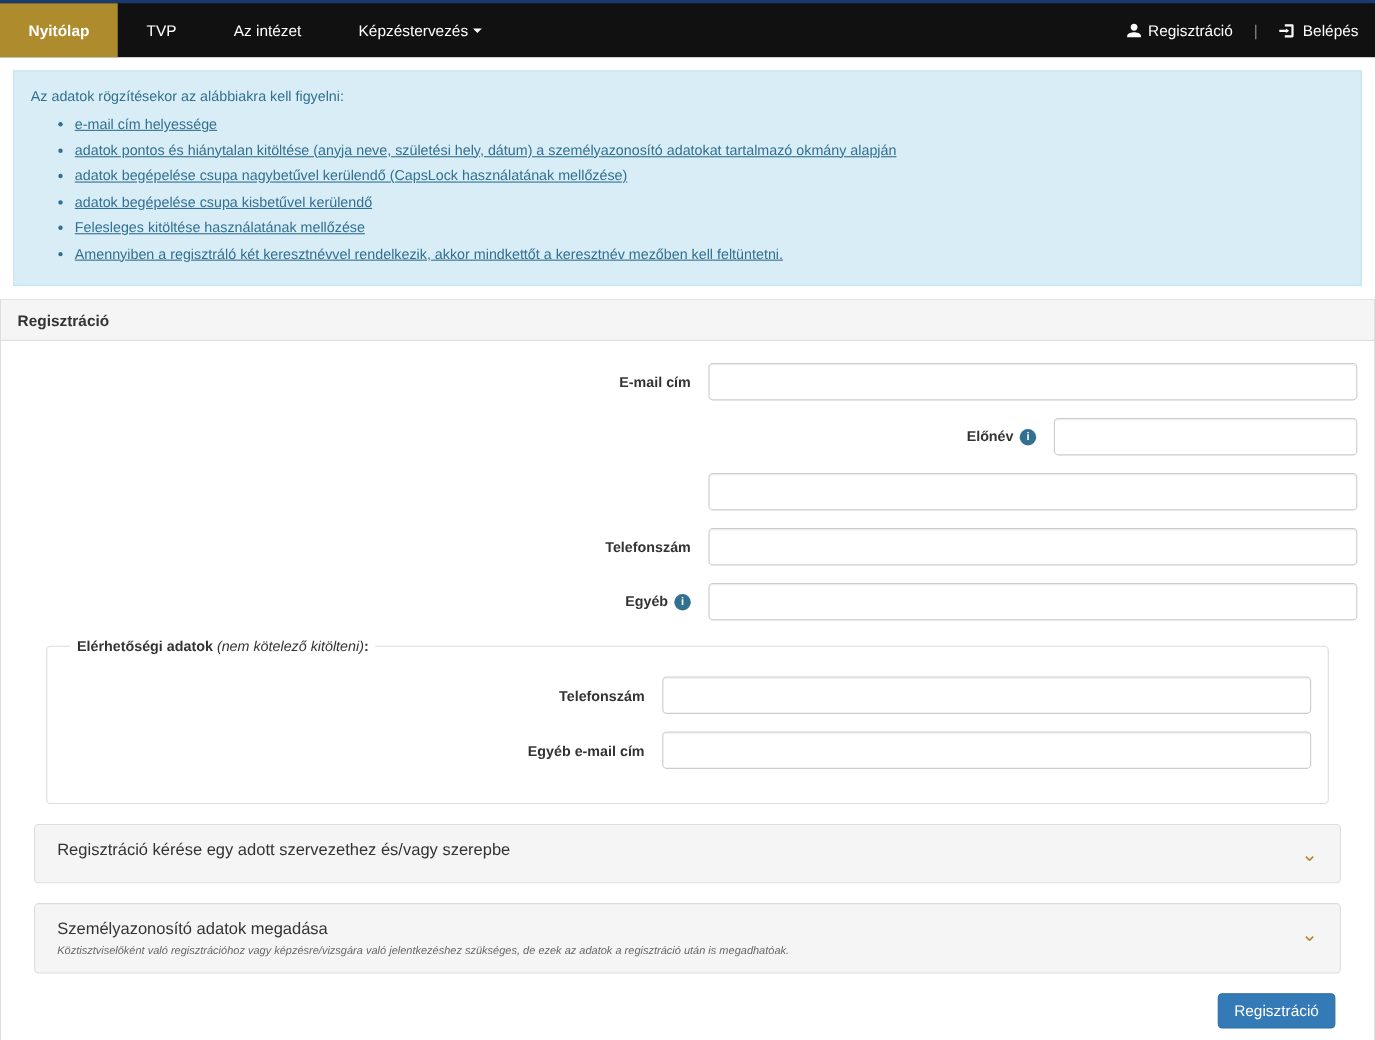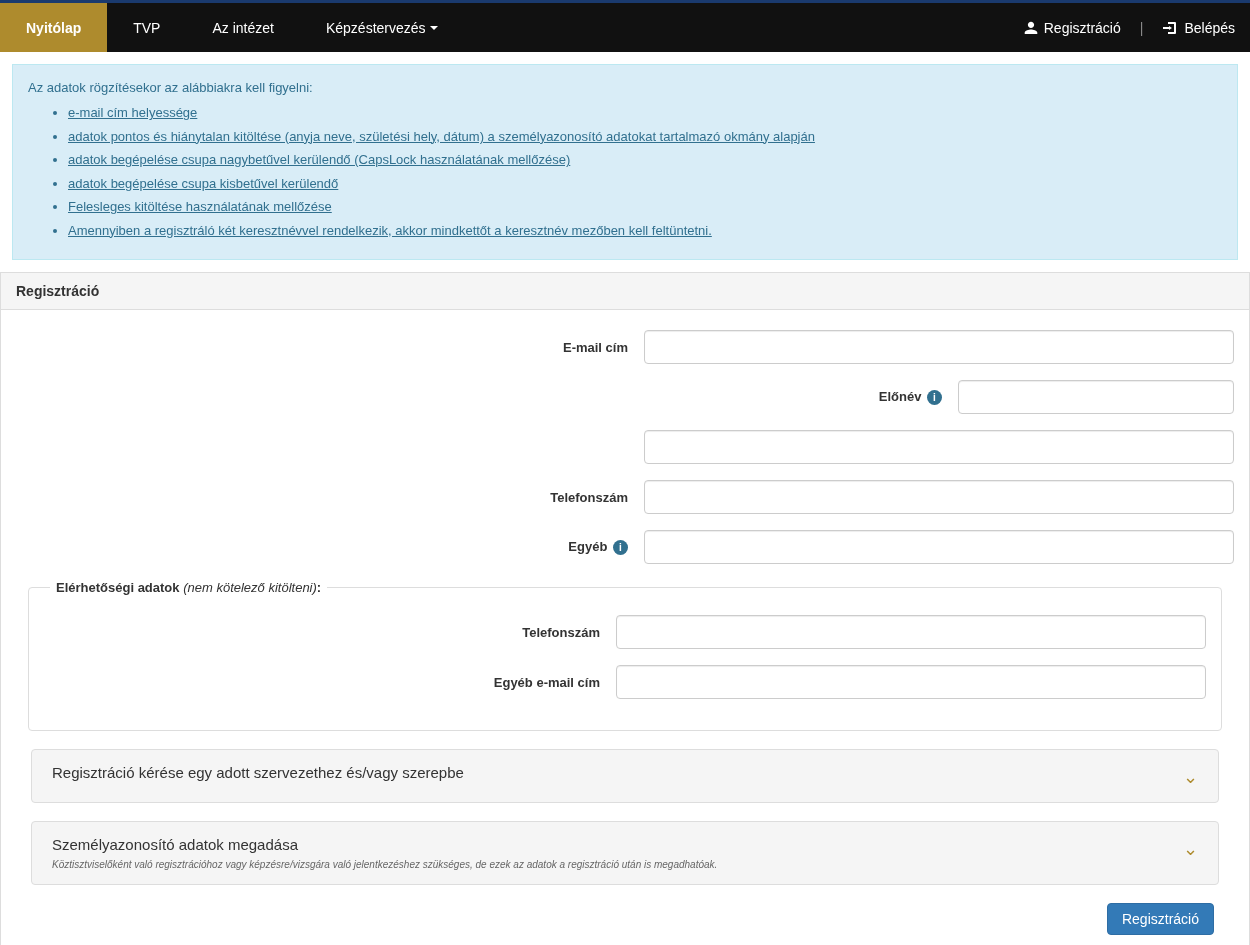--- a/index.html
+++ b/index.html
@@ -22,21 +22,21 @@
     .panel-heading { background: #f5f5f5; border-bottom: 1px solid #ddd; padding: 10px 15px; font-weight: bold; color: #333; }
     .panel-body { padding: 20px 15px 15px; background: #fff; }
     
     .form-row { display: flex; align-items: center; margin-bottom: 16px; justify-content: flex-end; }
     .form-label { width: 400px; text-align: right; padding-right: 16px; font-weight: bold; color: #333; font-size: 13px; }
     .form-input { height: 34px; border: 1px solid #ccc; border-radius: 4px; padding: 6px 12px; font-size: 14px; width: 590px; box-shadow: inset 0 1px 1px rgba(0,0,0,.075); }
     .form-input.short { width: 276px; }
     
     .info-icon { display: inline-flex; align-items: center; justify-content: center; width: 15px; height: 15px; background: #31708f; color: #fff; border-radius: 50%; font-size: 10px; font-weight: bold; margin-left: 2px; vertical-align: middle; cursor: help; }
     
-    fieldset { border: 1px solid #ddd; border-radius: 4px; padding: 20px 15px 15px; margin: 0 12px 18px; }
+    fieldset { border: 1px solid #ddd; border-radius: 4px; padding: 20px 15px 15px; margin: 0 26px 18px; }
     legend { padding: 0 6px; font-size: 13px; color: #333; margin-left: 6px; }
     legend .bold { font-weight: bold; }
     legend .italic { font-style: italic; }
     
     .collapse-panel { border: 1px solid #ddd; border-radius: 4px; background: #f5f5f5; margin: 18px 15px; padding: 14px 20px; cursor: pointer; display: flex; justify-content: space-between; align-items: flex-start; gap: 40px; }
     .collapse-title { color: #333; font-size: 15px; }
     .collapse-sub { font-style: italic; color: #666; font-size: 10px; margin-top: 6px; display: block; }
     .chevron-down { color: #ae8b2d; font-size: 18px; flex-shrink: 0; margin-top: 2px; }
     
     .btn-primary { background: #337ab7; border: 1px solid #2e6da4; color: #fff; padding: 7px 14px; border-radius: 4px; font-size: 14px; cursor: pointer; }

